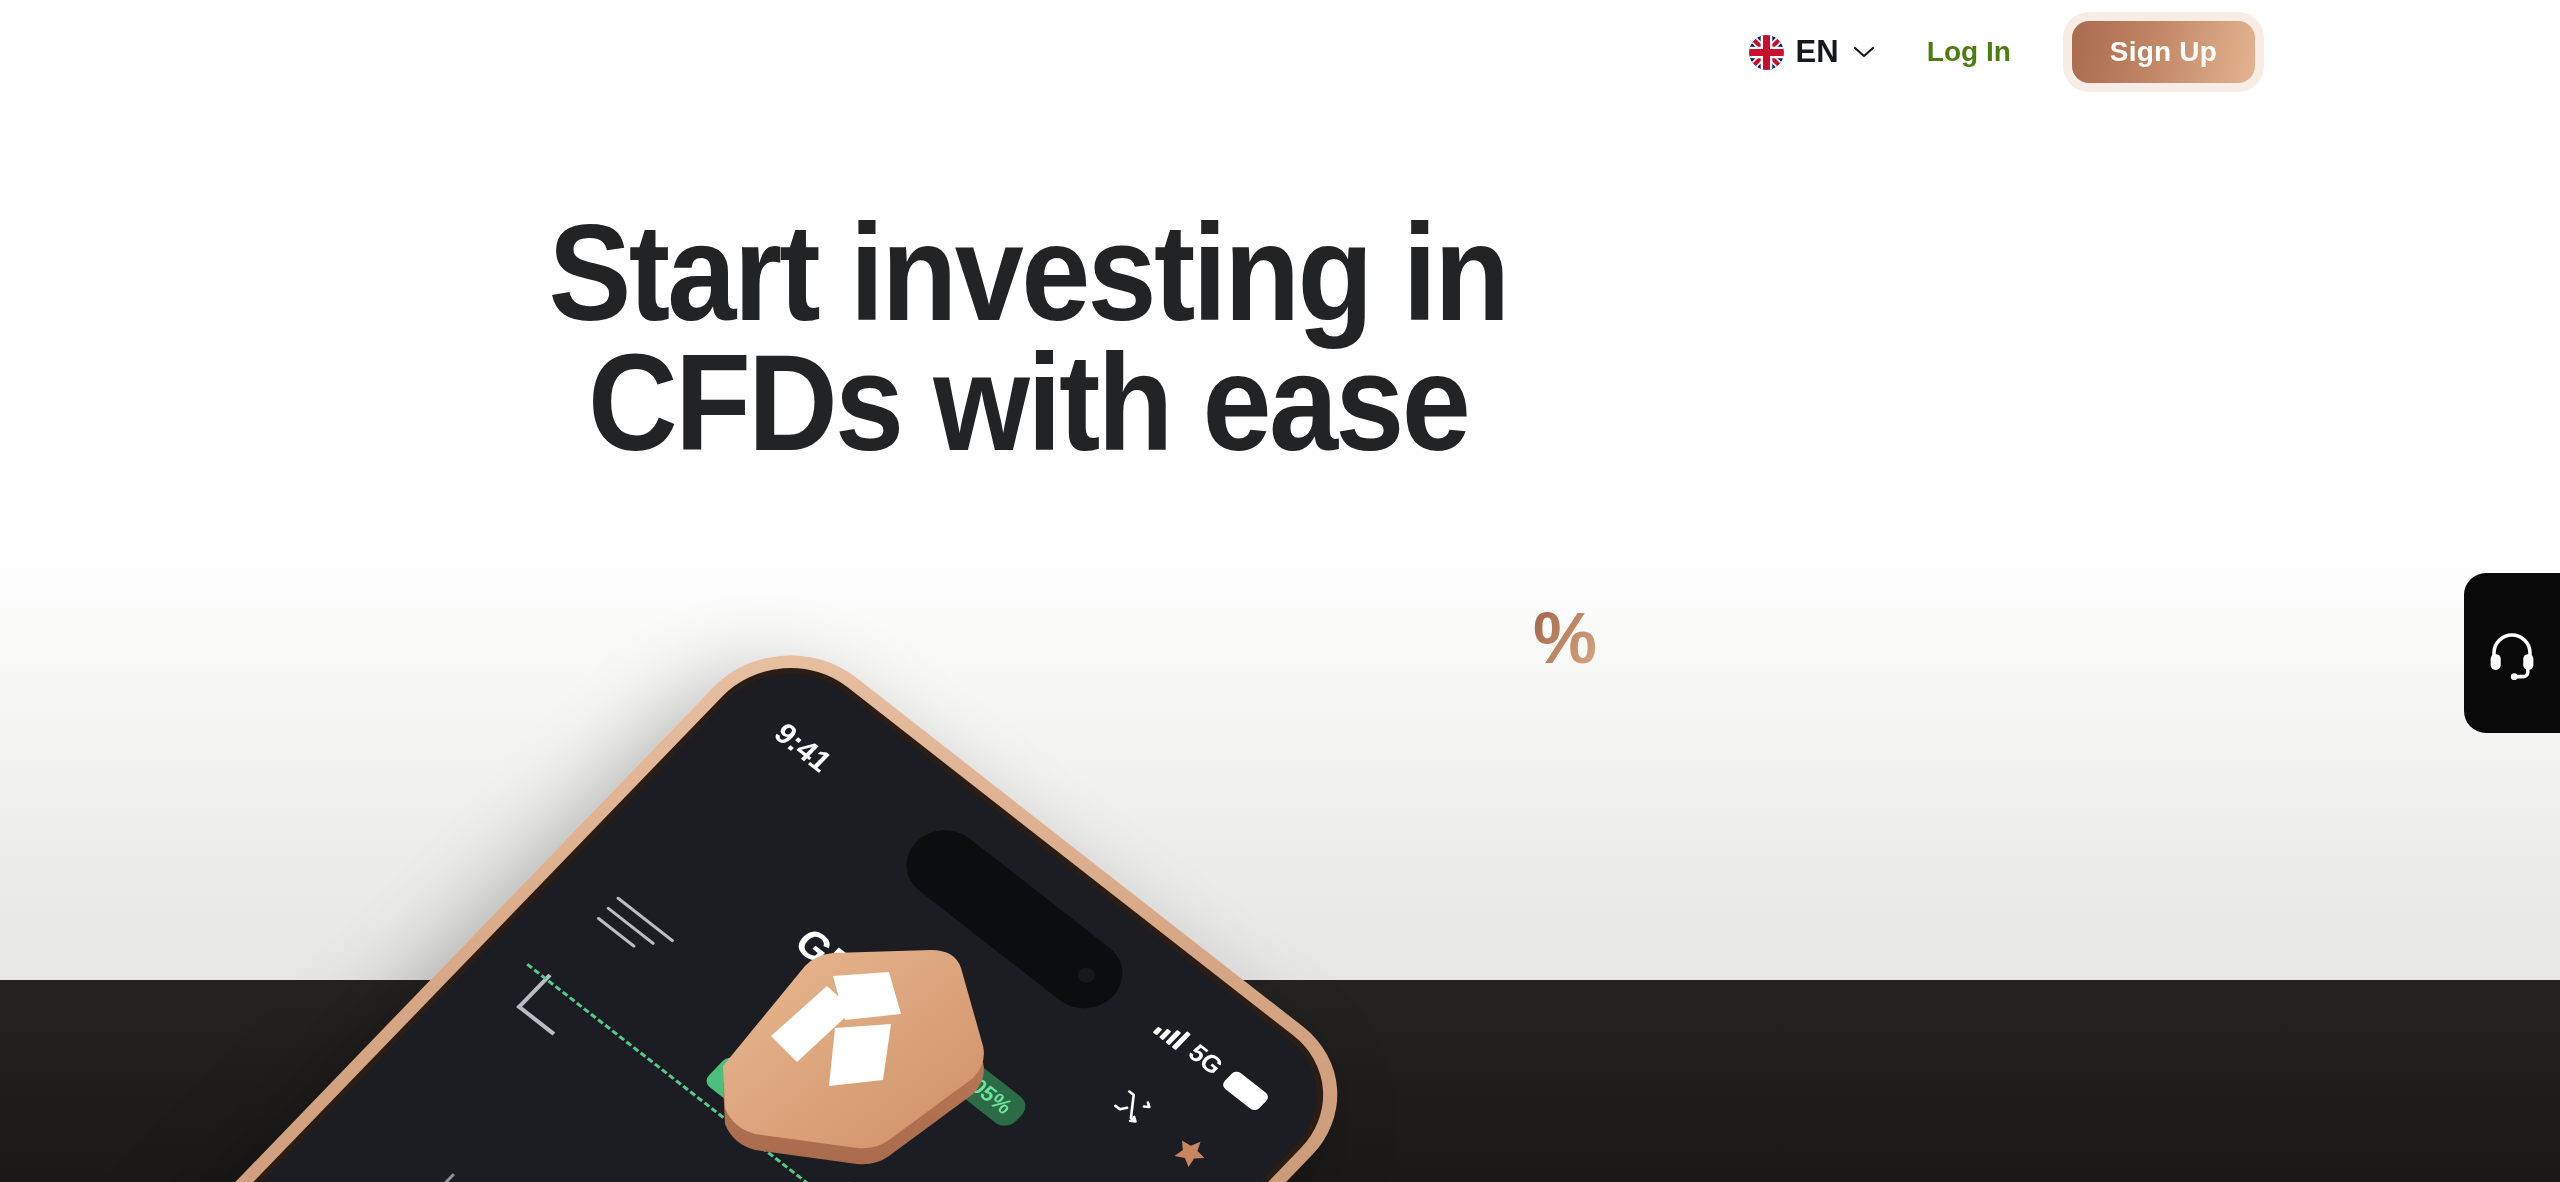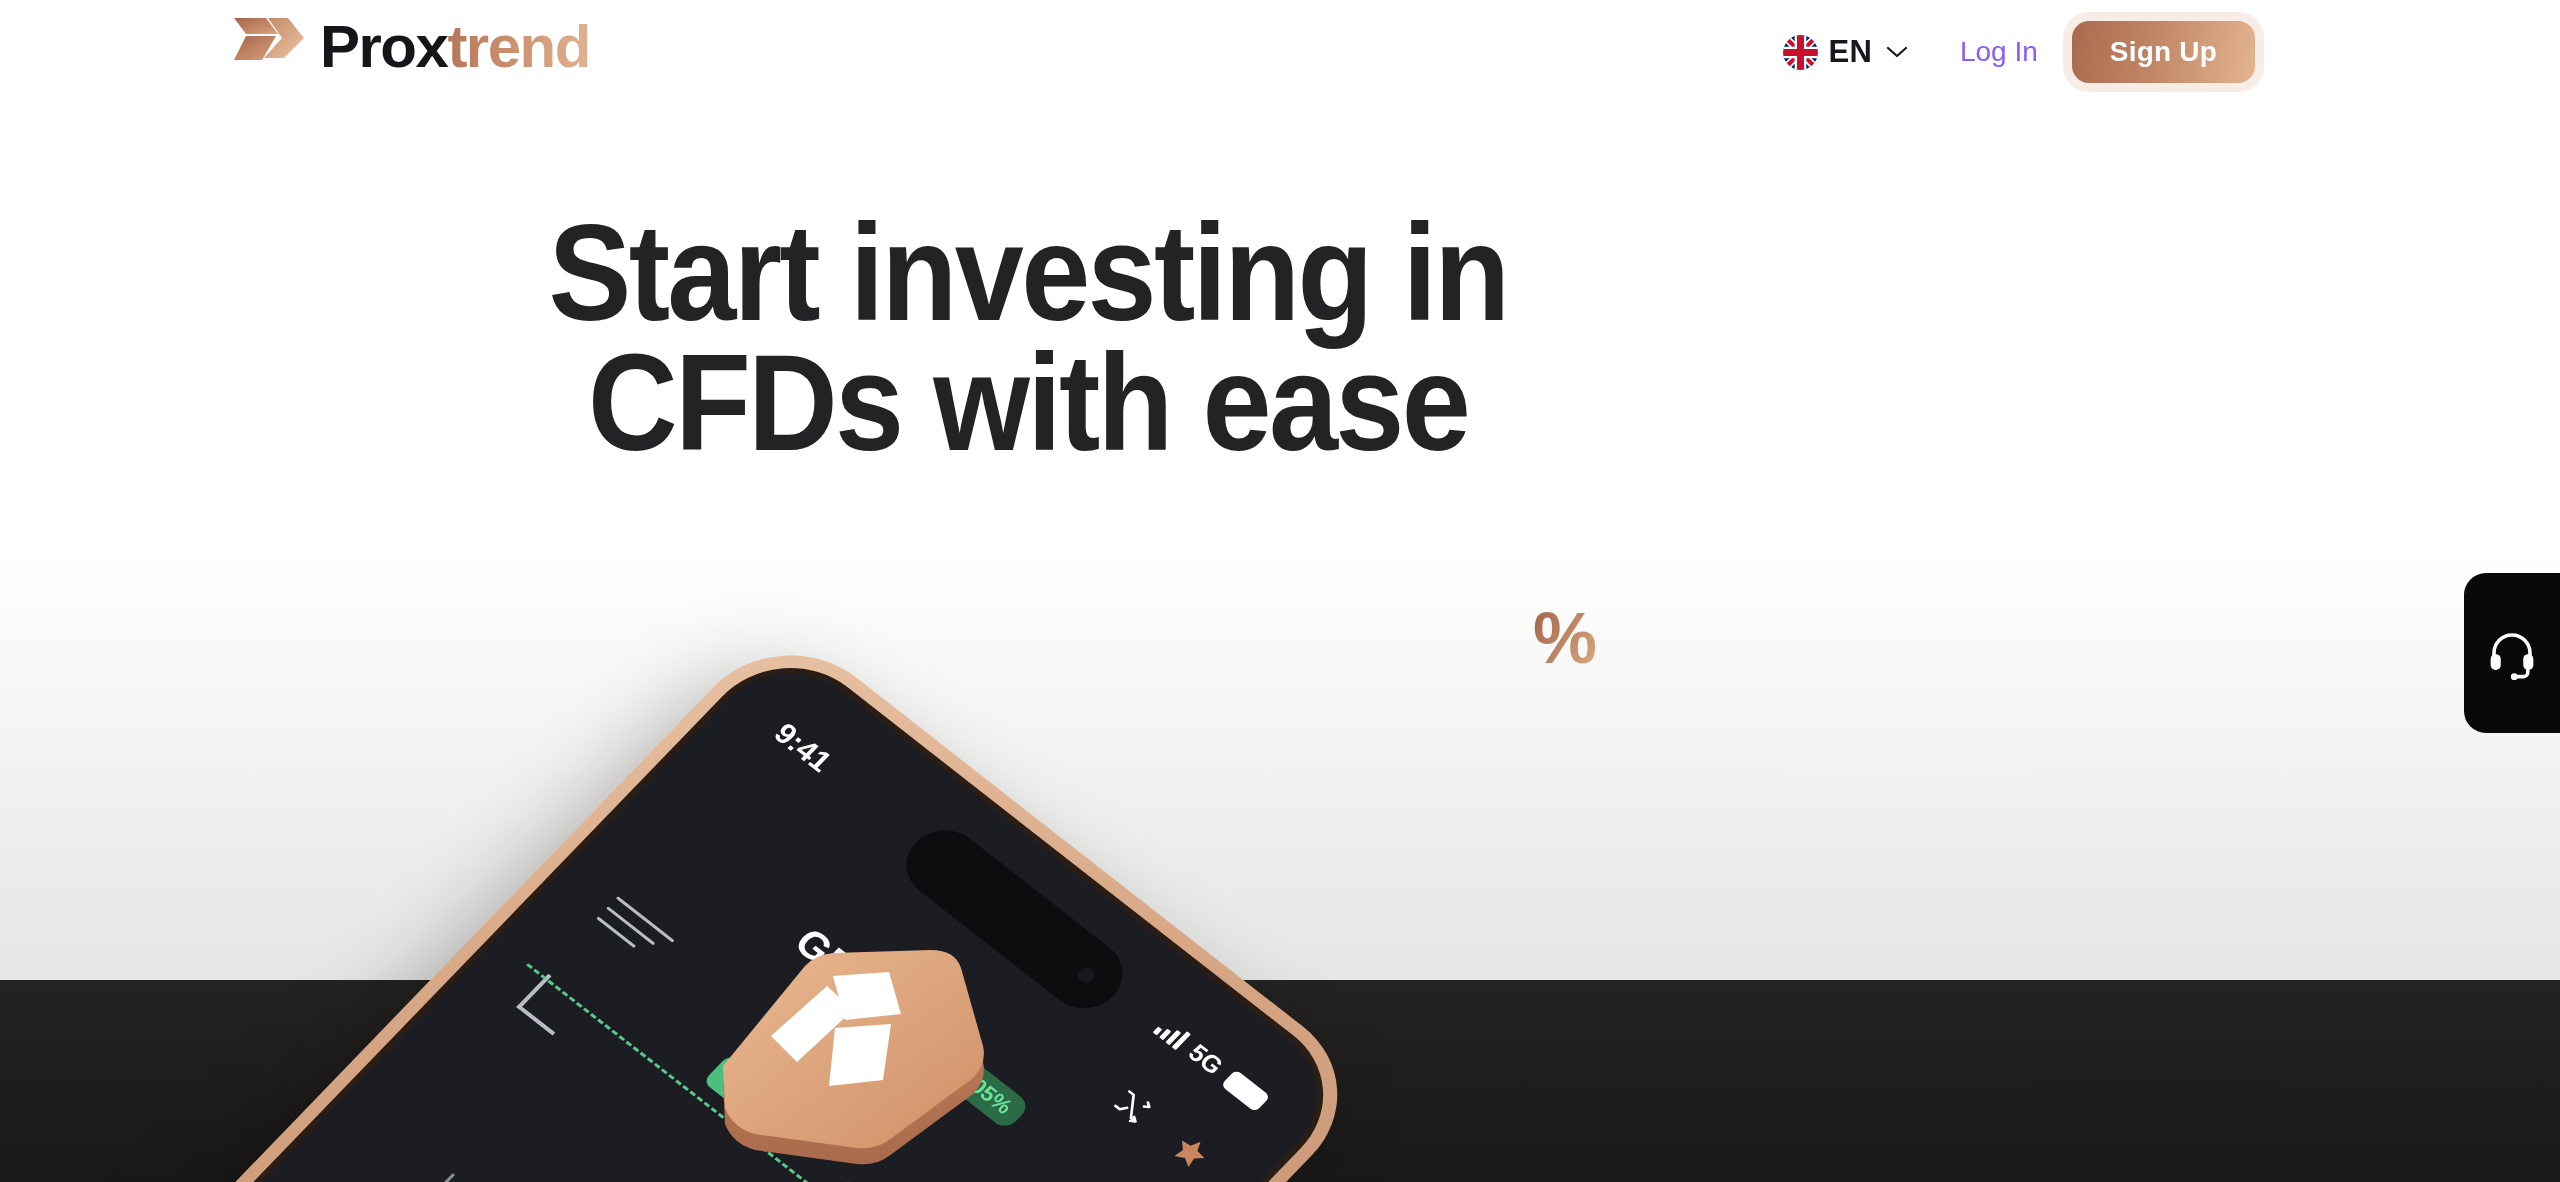--- a/index.html
+++ b/index.html
@@ -59,22 +59,22 @@
     display:flex; align-items:center; gap:11px; cursor:pointer;
     margin-right:52px;
   }
   .flag {
     width:35px; height:35px; border-radius:50%; overflow:hidden;
     display:block; flex:none; position:relative;
   }
   .lang-code { font-size:31px; font-weight:700; color:#16181d; letter-spacing:0.2px; }
   .chev { width:22px; height:14px; margin-left:3px; display:block; }
   .login {
-    font-size:28px; font-weight:400; color:#8b5cf6; cursor:pointer;
-    margin-right:25px; white-space:nowrap;
+    font-size:28px; font-weight:700; color:#4d7c0f; cursor:pointer;
+    margin-right:52px; white-space:nowrap;
   }
   .signup-ring {
     padding:9px; border-radius:26px; background:#f7ece6;
     display:inline-block;
   }
   .signup {
     border:none; cursor:pointer; color:#ffffff;
     font-family:"Liberation Sans", sans-serif;
     font-size:28px; font-weight:700; letter-spacing:0.2px;
     padding:15px 38px; border-radius:17px;
@@ -213,41 +213,20 @@
 </style>
 </head>
 <body>
 
 <div class="bg-top"></div>
 <div class="bg-mid"></div>
 <div class="bg-dark"></div>
 
 <header class="header">
 
-  <div class="logo-wrap">
-    <svg class="logo-mark" viewBox="0 0 74 66">
-      <defs>
-        <linearGradient id="lg1" x1="0" y1="0" x2="1" y2="1">
-          <stop offset="0" stop-color="#a4654a"></stop>
-            <stop offset="1" stop-color="#d9a27c"></stop>
-        </linearGradient>
-        <linearGradient id="lg2" x1="0" y1="0" x2="1" y2="1">
-          <stop offset="0" stop-color="#c08764"></stop>
-            <stop offset="1" stop-color="#efc5a4"></stop>
-        </linearGradient>
-      </defs>
-      <path d="M2 4 L34 4 L46 20 L14 20 Z" fill="url(#lg1)"></path>
-      <path d="M14 22 L44 22 L30 46 L2 46 Z" fill="url(#lg1)"></path>
-      <path d="M36 4 L56 4 L72 24 L52 44 L32 44 L50 24 Z" fill="url(#lg2)"></path>
-    </svg>
-    <div class="logo-text">
-      <span class="logo-pro">Prox</span>
-        <span class="logo-trend">trend</span>
-    </div>
-  </div>
 
 
   <div class="header-right">
 
     <div class="lang">
       <span class="flag">
         <svg viewBox="0 0 60 60" width="35" height="35">
           <defs>
               <clipPath id="cc">
                 <circle cx="30" cy="30" r="30"></circle>

